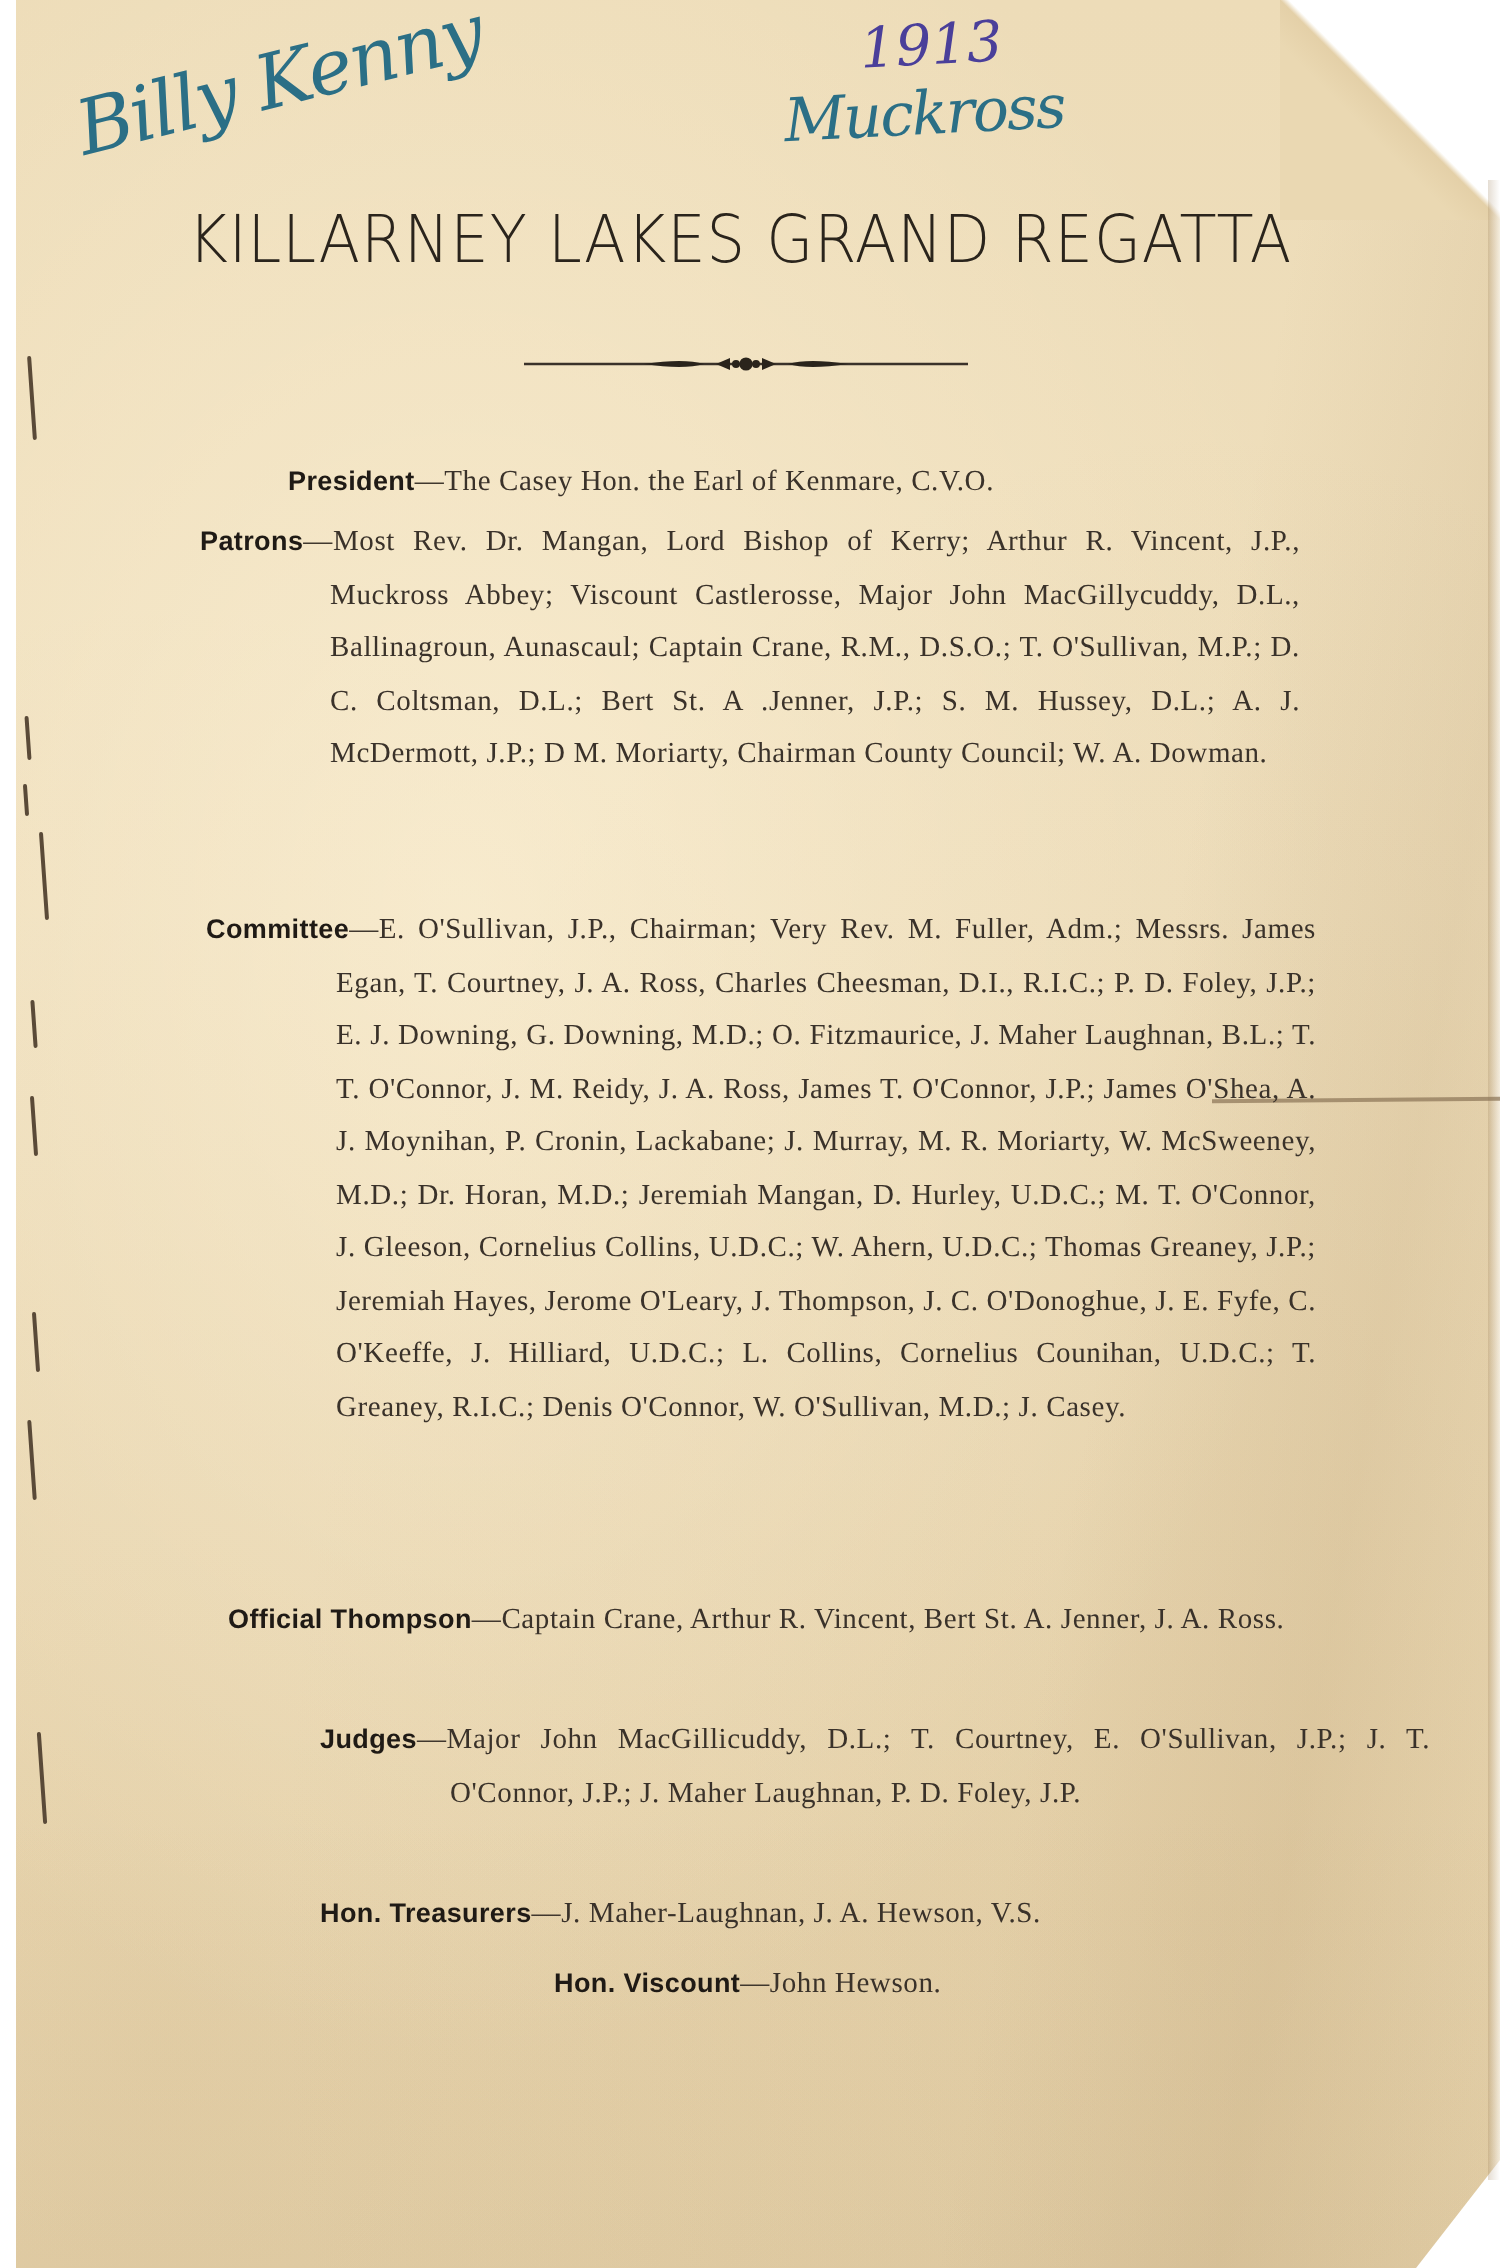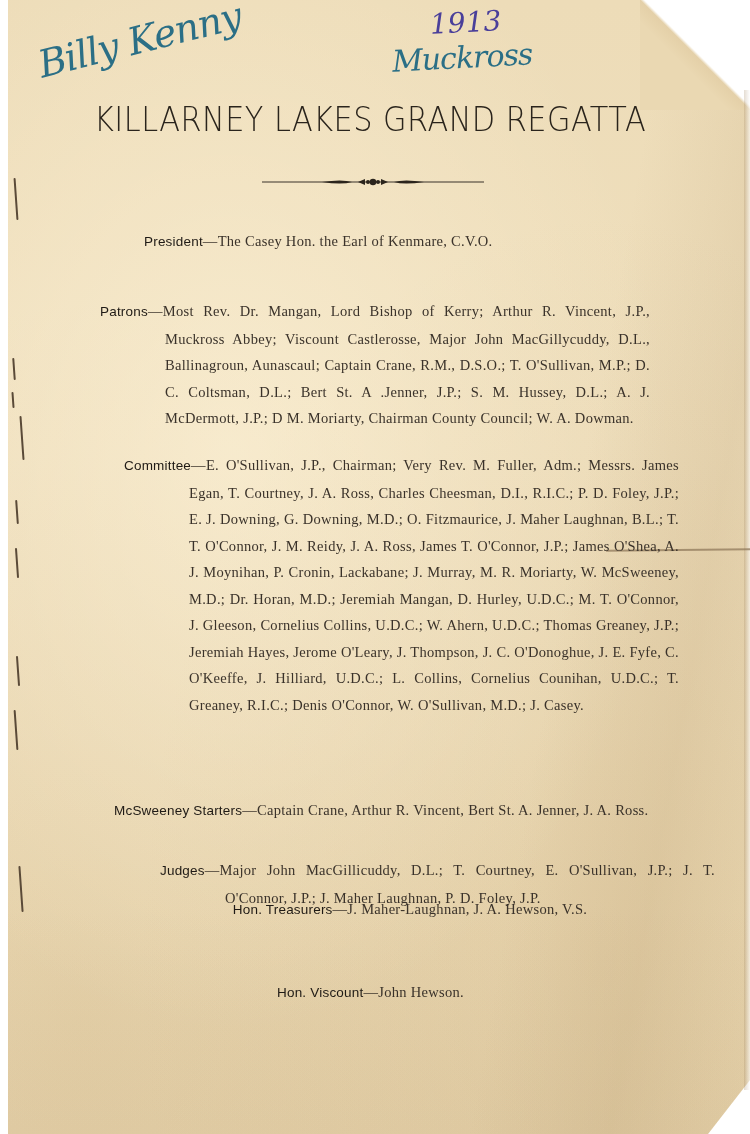--- a/index.html
+++ b/index.html
@@ -62,21 +62,21 @@
     transform: scaleX(0.92); transform-origin: left center; white-space: nowrap;
   }
   .ornament {
     position: absolute; left: 262px; top: 177px; width: 222px; height: 10px;
   }
   .body-text {
     position: absolute; color: #3a322a; font-size: 14.5px; line-height: 26.5px;
     letter-spacing: 0.3px;
   }
   .label {
-    font-family: "Liberation Sans", sans-serif; font-weight: normal; color: #1f1a15;
+    font-family: "Liberation Sans", sans-serif; font-weight: bold; color: #1f1a15;
     font-size: 13.5px; letter-spacing: 0.2px;
   }
   .entry { position: absolute; }
   .hang { text-indent: -65px; padding-left: 65px; text-align: justify; }
 </style>
 </head>
 <body>
 
 <div class="paper"></div>
 <div class="corner-fold"></div>
@@ -107,35 +107,35 @@
   <path d="M126 5 L119 2 L119 8 Z" fill="#2a241c"></path>
   <circle cx="111" cy="5" r="3.3" fill="#2a241c"></circle>
   <circle cx="106" cy="5" r="2" fill="#2a241c"></circle>
   <circle cx="116" cy="5" r="2" fill="#2a241c"></circle>
 </svg>
 
 <div class="body-text entry" style="left:144px;top:228px;width:500px;">
   <span class="label">President</span><span>—The Casey Hon. the Earl of Kenmare, C.V.O.</span>
 </div>
 
-<div class="body-text entry hang" style="left:100px;top:258px;width:485px;margin-top:40px;">
+<div class="body-text entry hang" style="left:100px;top:258px;width:485px;">
   <span class="label">Patrons</span><span>—Most Rev. Dr. Mangan, Lord Bishop of Kerry; Arthur R. Vincent, J.P., Muckross Abbey; Viscount Castlerosse, Major John MacGillycuddy, D.L., Ballinagroun, Aunascaul; Captain Crane, R.M., D.S.O.; T. O'Sullivan, M.P.; D. C. Coltsman, D.L.; Bert St. A .Jenner, J.P.; S. M. Hussey, D.L.; A. J. McDermott, J.P.; D M. Moriarty, Chairman County Council; W. A. Dowman.</span>
 </div>
 
-<div class="body-text entry hang" style="left:103px;top:452px;width:490px;margin-left:21px;">
+<div class="body-text entry hang" style="left:103px;top:452px;width:490px;">
   <span class="label">Committee</span><span>—E. O'Sullivan, J.P., Chairman; Very Rev. M. Fuller, Adm.; Messrs. James Egan, T. Courtney, J. A. Ross, Charles Cheesman, D.I., R.I.C.; P. D. Foley, J.P.; E. J. Downing, G. Downing, M.D.; O. Fitzmaurice, J. Maher Laughnan, B.L.; T. T. O'Connor, J. M. Reidy, J. A. Ross, James T. O'Connor, J.P.; James O'Shea, A. J. Moynihan, P. Cronin, Lackabane; J. Murray, M. R. Moriarty, W. McSweeney, M.D.; Dr. Horan, M.D.; Jeremiah Mangan, D. Hurley, U.D.C.; M. T. O'Connor, J. Gleeson, Cornelius Collins, U.D.C.; W. Ahern, U.D.C.; Thomas Greaney, J.P.; Jeremiah Hayes, Jerome O'Leary, J. Thompson, J. C. O'Donoghue, J. E. Fyfe, C. O'Keeffe, J. Hilliard, U.D.C.; L. Collins, Cornelius Counihan, U.D.C.; T. Greaney, R.I.C.; Denis O'Connor, W. O'Sullivan, M.D.; J. Casey.</span>
 </div>
 
 <div class="body-text entry hang" style="left:114px;top:797px;width:485px;">
-  <span class="label">McSweeney Starters</span><span>—Captain Crane, Arthur R. Vincent, Bert St. A. Jenner, J. A. Ross.</span>
+  <span class="label">Official Thompson</span><span>—Captain Crane, Arthur R. Vincent, Bert St. A. Jenner, J. A. Ross.</span>
 </div>
 
 <div class="body-text entry hang" style="left:115px;top:857px;width:490px;margin-left:45px;">
   <span class="label">Judges</span><span>—Major John MacGillicuddy, D.L.; T. Courtney, E. O'Sullivan, J.P.; J. T. O'Connor, J.P.; J. Maher Laughnan, P. D. Foley, J.P.</span>
 </div>
 
-<div class="body-text entry" style="left:160px;top:896px;width:500px;text-align:center;">
+<div class="body-text entry" style="left:160px;top:944px;width:500px;">
   <span class="label">Hon. Treasurers</span><span>—J. Maher-Laughnan, J. A. Hewson, V.S.</span>
 </div>
 
 <div class="body-text entry" style="left:277px;top:979px;width:400px;">
   <span class="label">Hon. Viscount</span><span>—John Hewson.</span>
 </div>
 
 </body></html>

